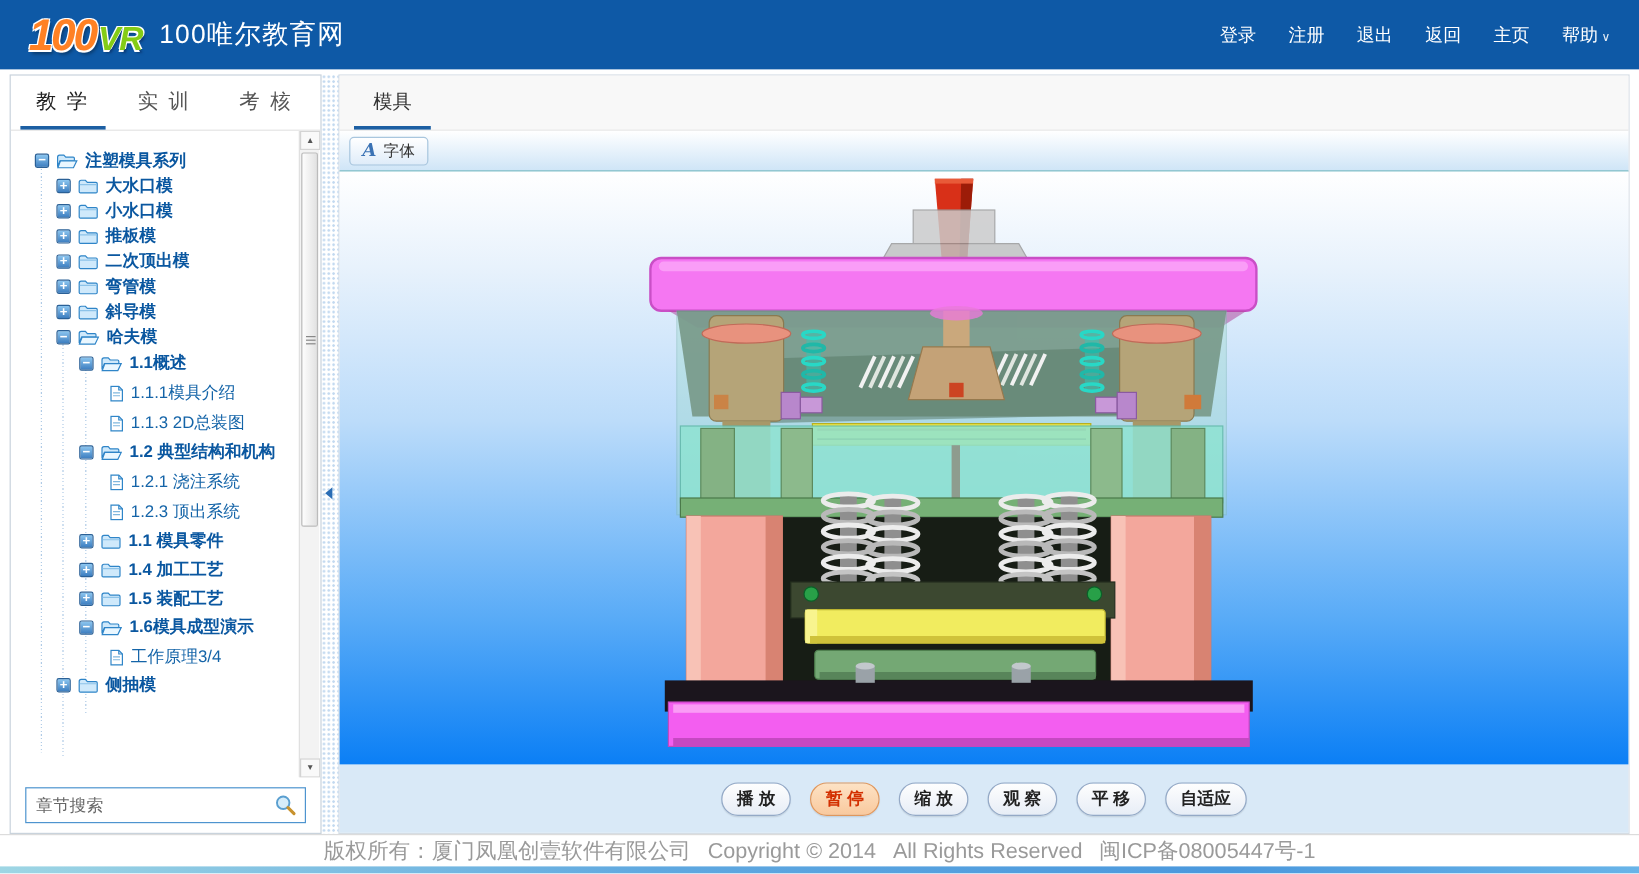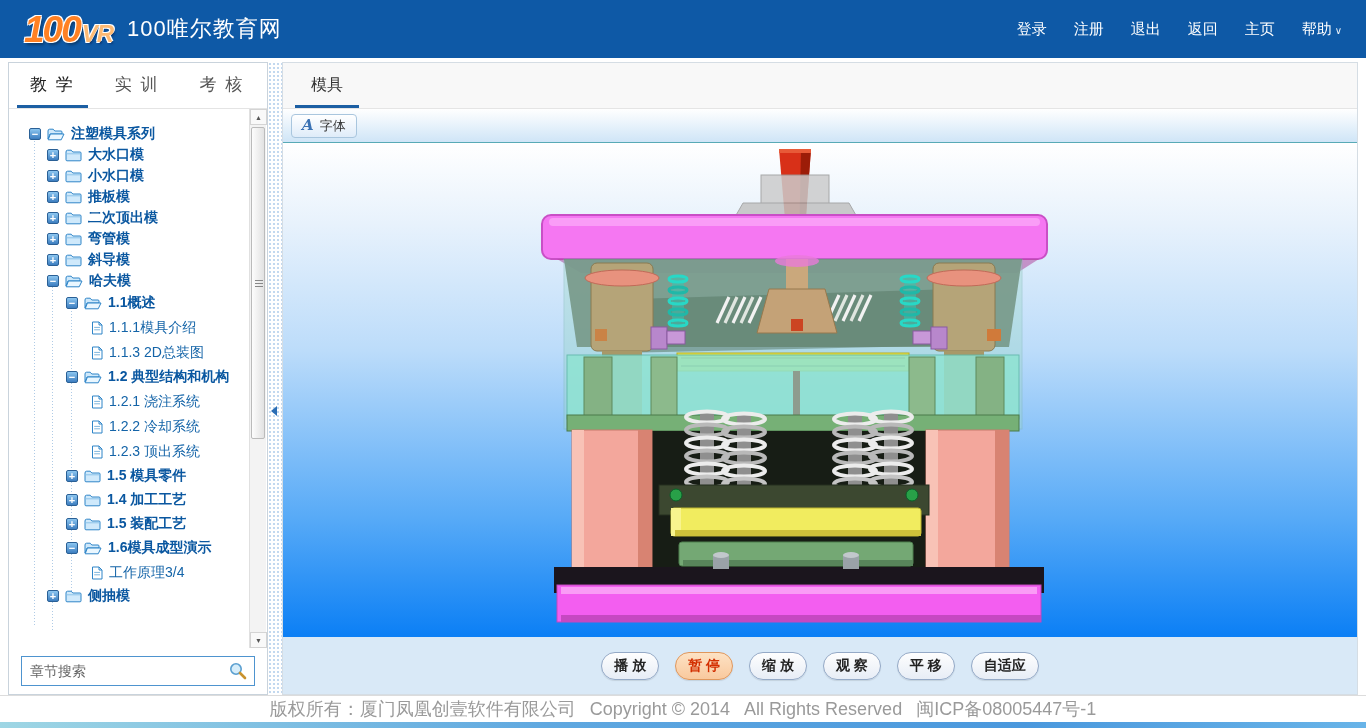--- a/index.html
+++ b/index.html
@@ -6,21 +6,21 @@
   html,body{width:1366px;height:728px;overflow:hidden;background:#fff;
     font-family:"Liberation Sans","DejaVu Sans",sans-serif}
   .page{width:1366px;height:728px;display:flex;flex-direction:column}
 
   
   .header{height:58px;background:var(--header-blue,#0e59a6);display:flex;align-items:center;
     padding:0 24px;color:#fff;flex:none}
   .logo{display:flex;align-items:baseline;font-style:italic;font-weight:bold;line-height:1}
   .logo-100{font-size:37px;color:#ff8124;letter-spacing:-2px;
     text-shadow:-1px -1px 0 #fff,1px -1px 0 #fff,-1px 1px 0 #fff,1px 1px 0 #fff,2px 3px 3px rgba(0,0,0,.35)}
-  .logo-vr{font-size:24px;color:#fdba74;letter-spacing:-1px;margin-left:2px;
+  .logo-vr{font-size:28px;color:#84cc16;letter-spacing:-1px;margin-left:2px;
     text-shadow:-1px -1px 0 #fff,1px -1px 0 #fff,-1px 1px 0 #fff,1px 2px 2px rgba(10,40,90,.6)}
   .site-name{font-size:22px;margin-left:14px;letter-spacing:1px}
   .top-nav{margin-left:auto;display:flex;gap:27px;font-size:15px;align-items:flex-end}
   .nav-item{cursor:pointer;white-space:nowrap}
   .nav-item .caret{font-size:10px;margin-left:3px;opacity:.9}
 
   
   .content{flex:1;display:flex;padding:4px 0 0 8px;background:#fff;min-height:0}
 
   
@@ -267,42 +267,31 @@
             </div>
             <div class="tree-row lvl3">
               <span class="node-ic">
                 <svg width="12" height="14" viewBox="0 0 12 14">
                   <path d="M1.5 1 L8 1 L11 4 L11 13 L1.5 13 Z" fill="#ffffff" stroke="#2f85c8"></path>
                   <path d="M8 1 L8 4 L11 4" fill="none" stroke="#2f85c8"></path>
                   <line x1="3.2" y1="6.4" x2="9" y2="6.4" stroke="#7fb7de"></line>
                   <line x1="3.2" y1="8.8" x2="9" y2="8.8" stroke="#7fb7de"></line>
                 </svg>
               </span>
-              <span class="lbl">1.2.2 冷却系统</span>
-            </div>
-            <div class="tree-row lvl3">
-              <span class="node-ic">
-                <svg width="12" height="14" viewBox="0 0 12 14">
-                  <path d="M1.5 1 L8 1 L11 4 L11 13 L1.5 13 Z" fill="#ffffff" stroke="#2f85c8"></path>
-                  <path d="M8 1 L8 4 L11 4" fill="none" stroke="#2f85c8"></path>
-                  <line x1="3.2" y1="6.4" x2="9" y2="6.4" stroke="#7fb7de"></line>
-                  <line x1="3.2" y1="8.8" x2="9" y2="8.8" stroke="#7fb7de"></line>
-                </svg>
-              </span>
               <span class="lbl">1.2.3 顶出系统</span>
             </div>
             <div class="tree-row lvl2">
               <span class="exp">+</span>
               <span class="node-ic">
                 <svg width="17" height="14" viewBox="0 0 17 14">
                   <path d="M1 4 Q1 2.2 2.6 2.2 L6.2 2.2 L7.8 4 L15 4 Q16 4 16 5 L16 11.8 Q16 12.8 15 12.8 L2 12.8 Q1 12.8 1 11.8 Z" fill="#cfe9fb" stroke="#2f85c8"></path>
                   <line x1="1.5" y1="5.8" x2="15.5" y2="5.8" stroke="#8cc2e8"></line>
                 </svg>
               </span>
-              <span class="lbl bold">1.5 模具零件</span>
+              <span class="lbl bold">1.1 模具零件</span>
             </div>
             <div class="tree-row lvl2">
               <span class="exp">+</span>
               <span class="node-ic">
                 <svg width="17" height="14" viewBox="0 0 17 14">
                   <path d="M1 4 Q1 2.2 2.6 2.2 L6.2 2.2 L7.8 4 L15 4 Q16 4 16 5 L16 11.8 Q16 12.8 15 12.8 L2 12.8 Q1 12.8 1 11.8 Z" fill="#cfe9fb" stroke="#2f85c8"></path>
                   <line x1="1.5" y1="5.8" x2="15.5" y2="5.8" stroke="#8cc2e8"></line>
                 </svg>
               </span>
               <span class="lbl bold">1.4 加工工艺</span>

